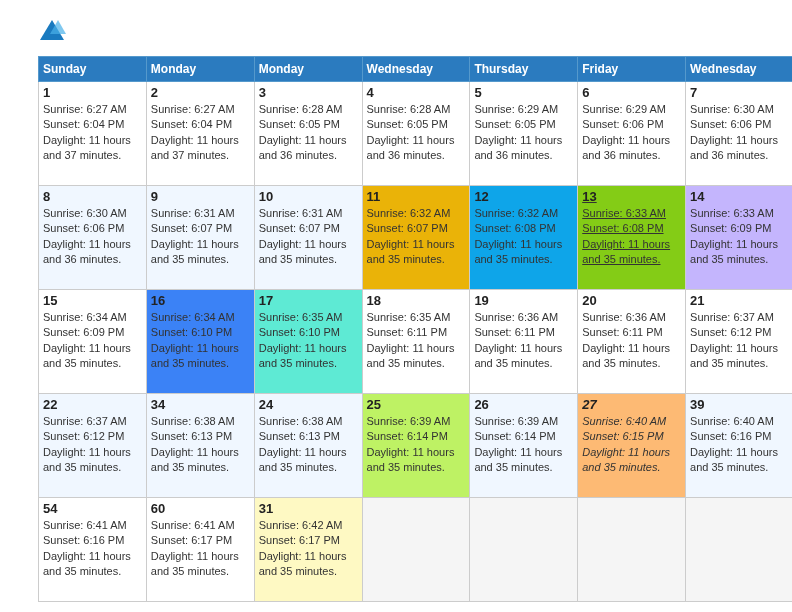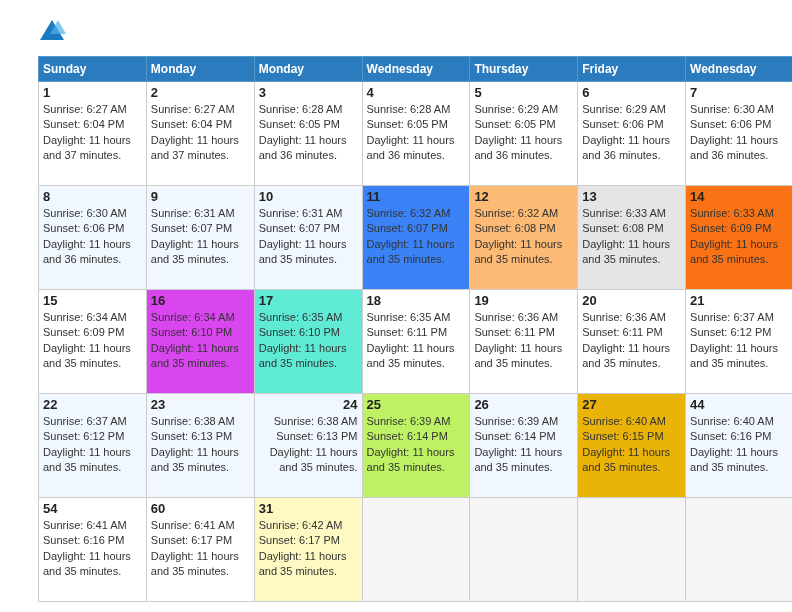--- a/index.html
+++ b/index.html
@@ -146,42 +146,42 @@
           <td style="background: rgb(255, 255, 255);"><span class="day-num">3</span><span class="day-info">Sunrise: 6:28 AM<br>Sunset: 6:05 PM<br>Daylight: 11 hours and 36 minutes.</span></td>
           <td style="background: rgb(255, 255, 255);"><span class="day-num">4</span><span class="day-info">Sunrise: 6:28 AM<br>Sunset: 6:05 PM<br>Daylight: 11 hours and 36 minutes.</span></td>
           <td style="background: rgb(255, 255, 255);"><span class="day-num">5</span><span class="day-info">Sunrise: 6:29 AM<br>Sunset: 6:05 PM<br>Daylight: 11 hours and 36 minutes.</span></td>
           <td style="background: rgb(255, 255, 255);"><span class="day-num">6</span><span class="day-info">Sunrise: 6:29 AM<br>Sunset: 6:06 PM<br>Daylight: 11 hours and 36 minutes.</span></td>
           <td style="background: rgb(255, 255, 255);"><span class="day-num">7</span><span class="day-info">Sunrise: 6:30 AM<br>Sunset: 6:06 PM<br>Daylight: 11 hours and 36 minutes.</span></td>
         </tr>
         <tr>
           <td style="background: rgb(240, 247, 255);"><span class="day-num">8</span><span class="day-info">Sunrise: 6:30 AM<br>Sunset: 6:06 PM<br>Daylight: 11 hours and 36 minutes.</span></td>
           <td style="background: rgb(240, 247, 255);"><span class="day-num">9</span><span class="day-info">Sunrise: 6:31 AM<br>Sunset: 6:07 PM<br>Daylight: 11 hours and 35 minutes.</span></td>
           <td style="background: rgb(240, 247, 255);"><span class="day-num">10</span><span class="day-info">Sunrise: 6:31 AM<br>Sunset: 6:07 PM<br>Daylight: 11 hours and 35 minutes.</span></td>
-          <td style="background: #3b82f6;"><span class="day-num">11</span><span class="day-info">Sunrise: 6:32 AM<br>Sunset: 6:07 PM<br>Daylight: 11 hours and 35 minutes.</span></td>
-          <td style="background: #fdba74;"><span class="day-num">12</span><span class="day-info">Sunrise: 6:32 AM<br>Sunset: 6:08 PM<br>Daylight: 11 hours and 35 minutes.</span></td>
-          <td style="background: #e5e5e5;"><span class="day-num">13</span><span class="day-info">Sunrise: 6:33 AM<br>Sunset: 6:08 PM<br>Daylight: 11 hours and 35 minutes.</span></td>
-          <td style="background: #f97316;"><span class="day-num">14</span><span class="day-info">Sunrise: 6:33 AM<br>Sunset: 6:09 PM<br>Daylight: 11 hours and 35 minutes.</span></td>
+          <td style="background: #eab308;"><span class="day-num">11</span><span class="day-info">Sunrise: 6:32 AM<br>Sunset: 6:07 PM<br>Daylight: 11 hours and 35 minutes.</span></td>
+          <td style="background: #0ea5e9;"><span class="day-num">12</span><span class="day-info">Sunrise: 6:32 AM<br>Sunset: 6:08 PM<br>Daylight: 11 hours and 35 minutes.</span></td>
+          <td style="background: #84cc16; text-decoration: underline;"><span class="day-num">13</span><span class="day-info">Sunrise: 6:33 AM<br>Sunset: 6:08 PM<br>Daylight: 11 hours and 35 minutes.</span></td>
+          <td style="background: #c4b5fd;"><span class="day-num">14</span><span class="day-info">Sunrise: 6:33 AM<br>Sunset: 6:09 PM<br>Daylight: 11 hours and 35 minutes.</span></td>
         </tr>
         <tr>
           <td style="background: rgb(255, 255, 255);"><span class="day-num">15</span><span class="day-info">Sunrise: 6:34 AM<br>Sunset: 6:09 PM<br>Daylight: 11 hours and 35 minutes.</span></td>
-          <td style="background: #d946ef;"><span class="day-num">16</span><span class="day-info">Sunrise: 6:34 AM<br>Sunset: 6:10 PM<br>Daylight: 11 hours and 35 minutes.</span></td>
+          <td style="background: #3b82f6;"><span class="day-num">16</span><span class="day-info">Sunrise: 6:34 AM<br>Sunset: 6:10 PM<br>Daylight: 11 hours and 35 minutes.</span></td>
           <td style="background: #5eead4;"><span class="day-num">17</span><span class="day-info">Sunrise: 6:35 AM<br>Sunset: 6:10 PM<br>Daylight: 11 hours and 35 minutes.</span></td>
           <td style="background: rgb(255, 255, 255);"><span class="day-num">18</span><span class="day-info">Sunrise: 6:35 AM<br>Sunset: 6:11 PM<br>Daylight: 11 hours and 35 minutes.</span></td>
           <td style="background: rgb(255, 255, 255);"><span class="day-num">19</span><span class="day-info">Sunrise: 6:36 AM<br>Sunset: 6:11 PM<br>Daylight: 11 hours and 35 minutes.</span></td>
           <td style="background: rgb(255, 255, 255);"><span class="day-num">20</span><span class="day-info">Sunrise: 6:36 AM<br>Sunset: 6:11 PM<br>Daylight: 11 hours and 35 minutes.</span></td>
           <td style="background: rgb(255, 255, 255);"><span class="day-num">21</span><span class="day-info">Sunrise: 6:37 AM<br>Sunset: 6:12 PM<br>Daylight: 11 hours and 35 minutes.</span></td>
         </tr>
         <tr>
           <td style="background: rgb(240, 247, 255);"><span class="day-num">22</span><span class="day-info">Sunrise: 6:37 AM<br>Sunset: 6:12 PM<br>Daylight: 11 hours and 35 minutes.</span></td>
-          <td style="background: rgb(240, 247, 255);"><span class="day-num">23</span><span class="day-info">Sunrise: 6:38 AM<br>Sunset: 6:13 PM<br>Daylight: 11 hours and 35 minutes.</span></td>
-          <td style="background: rgb(240, 247, 255); text-align: right;"><span class="day-num">24</span><span class="day-info">Sunrise: 6:38 AM<br>Sunset: 6:13 PM<br>Daylight: 11 hours and 35 minutes.</span></td>
+          <td style="background: rgb(240, 247, 255);"><span class="day-num">34</span><span class="day-info">Sunrise: 6:38 AM<br>Sunset: 6:13 PM<br>Daylight: 11 hours and 35 minutes.</span></td>
+          <td style="background: rgb(240, 247, 255);"><span class="day-num">24</span><span class="day-info">Sunrise: 6:38 AM<br>Sunset: 6:13 PM<br>Daylight: 11 hours and 35 minutes.</span></td>
           <td style="background: #bef264;"><span class="day-num">25</span><span class="day-info">Sunrise: 6:39 AM<br>Sunset: 6:14 PM<br>Daylight: 11 hours and 35 minutes.</span></td>
           <td style="background: rgb(240, 247, 255);"><span class="day-num">26</span><span class="day-info">Sunrise: 6:39 AM<br>Sunset: 6:14 PM<br>Daylight: 11 hours and 35 minutes.</span></td>
-          <td style="background: #eab308;"><span class="day-num">27</span><span class="day-info">Sunrise: 6:40 AM<br>Sunset: 6:15 PM<br>Daylight: 11 hours and 35 minutes.</span></td>
-          <td style="background: rgb(240, 247, 255);"><span class="day-num">44</span><span class="day-info">Sunrise: 6:40 AM<br>Sunset: 6:16 PM<br>Daylight: 11 hours and 35 minutes.</span></td>
+          <td style="background: #fdba74; font-style: italic;"><span class="day-num">27</span><span class="day-info">Sunrise: 6:40 AM<br>Sunset: 6:15 PM<br>Daylight: 11 hours and 35 minutes.</span></td>
+          <td style="background: rgb(240, 247, 255);"><span class="day-num">39</span><span class="day-info">Sunrise: 6:40 AM<br>Sunset: 6:16 PM<br>Daylight: 11 hours and 35 minutes.</span></td>
         </tr>
         <tr>
           <td style="background: rgb(255, 255, 255);"><span class="day-num">54</span><span class="day-info">Sunrise: 6:41 AM<br>Sunset: 6:16 PM<br>Daylight: 11 hours and 35 minutes.</span></td>
           <td style="background: rgb(255, 255, 255);"><span class="day-num">60</span><span class="day-info">Sunrise: 6:41 AM<br>Sunset: 6:17 PM<br>Daylight: 11 hours and 35 minutes.</span></td>
           <td style="background: #fef9c3;"><span class="day-num">31</span><span class="day-info">Sunrise: 6:42 AM<br>Sunset: 6:17 PM<br>Daylight: 11 hours and 35 minutes.</span></td>
           <td class="empty"></td>
           <td class="empty"></td>
           <td class="empty"></td>
           <td class="empty"></td>
         </tr>

